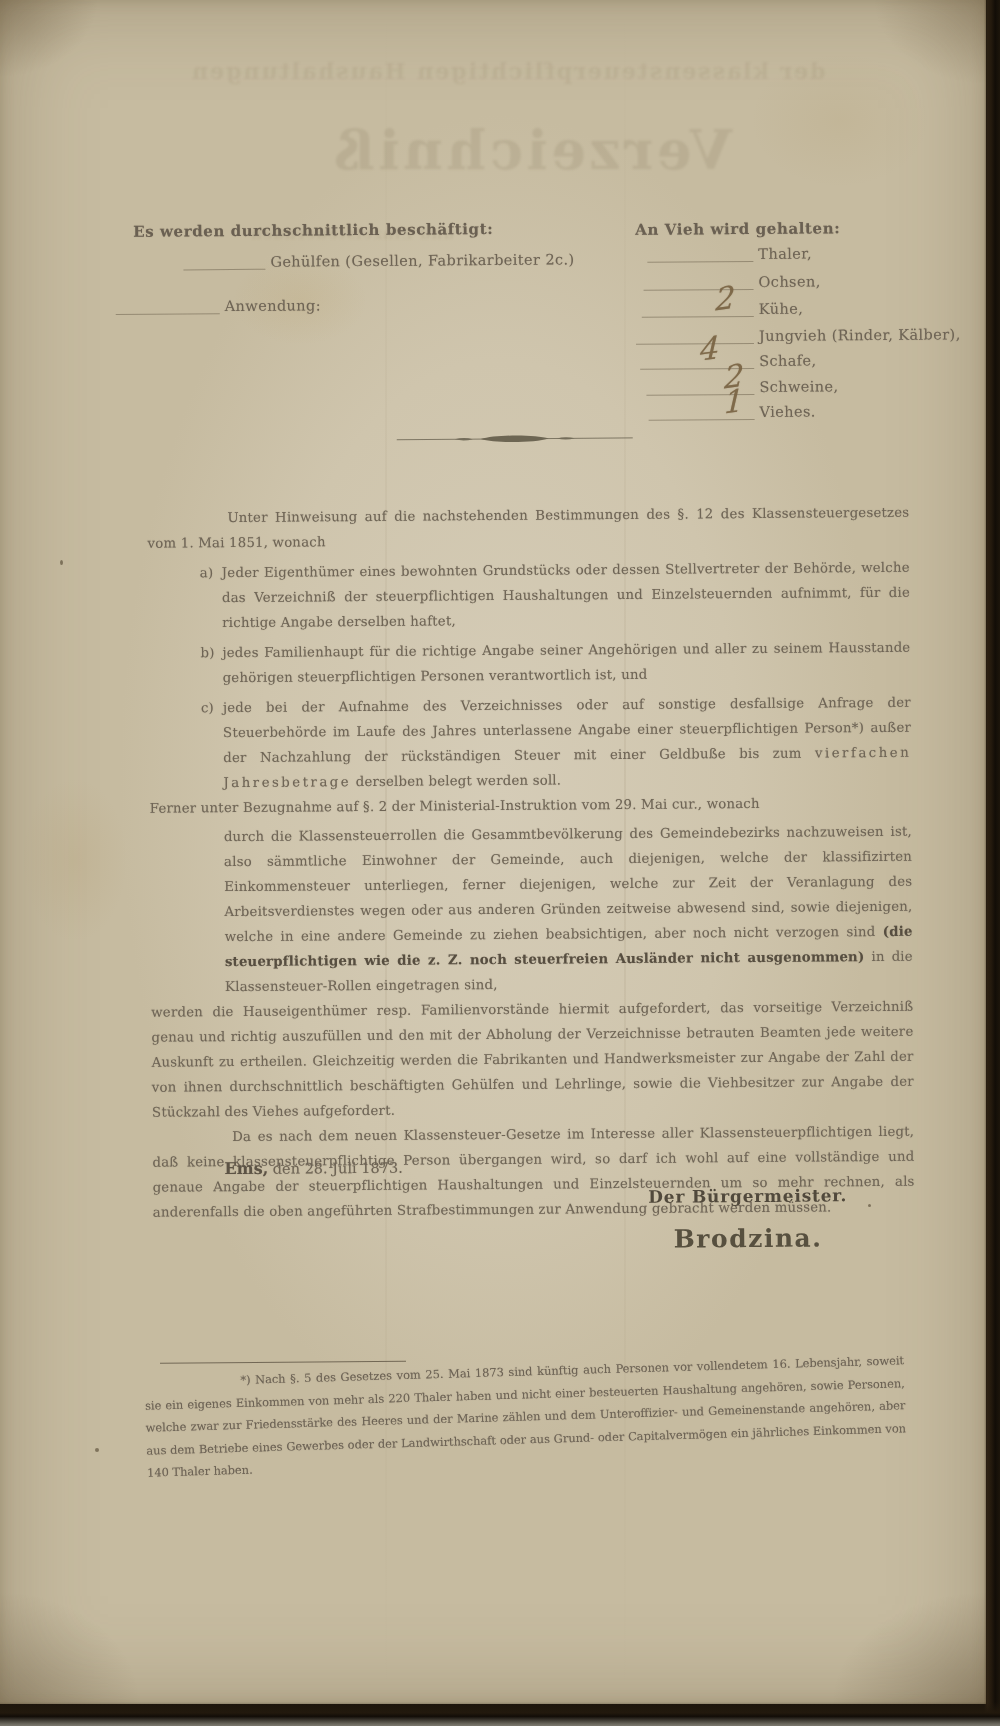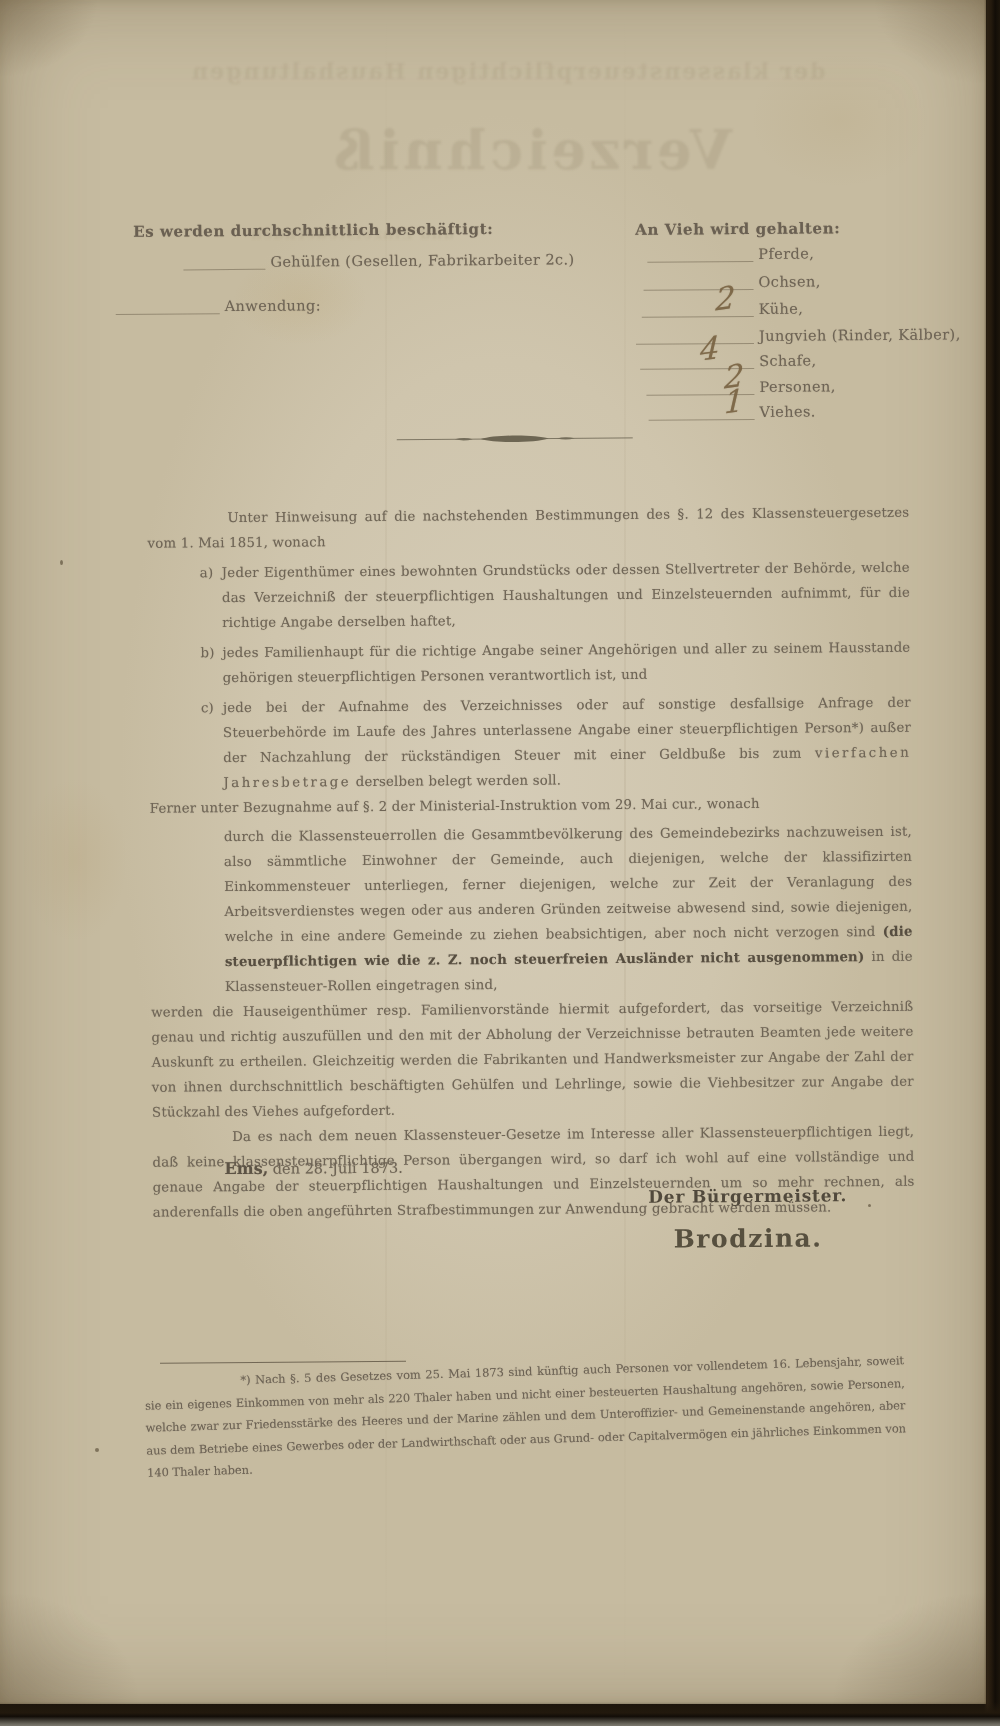--- a/index.html
+++ b/index.html
@@ -96,21 +96,21 @@
       </div>
       <div class="row" style="left:120px;top:296px">
         <span class="blank-line" style="width:104px"></span>
         <span class="row-label">Anwendung:</span>
       </div>
 
       <div class="col-heading" style="left:640px;top:222px">An Vieh wird gehalten:</div>
 
       <div class="row" style="left:652px;top:248px">
         <span class="blank-line" style="width:106px"></span>
-        <span class="row-label">Pferde,</span>
+        <span class="row-label">Thaler,</span>
       </div>
       <div class="row" style="left:648px;top:276px">
         <span class="blank-line" style="width:110px"></span>
         <span class="row-label">Ochsen,</span>
       </div>
       <div class="row" style="left:646px;top:303px">
         <span class="blank-line" style="width:112px"></span>
         <span class="hand-num" style="left:74px;top:-18px">2</span>
         <span class="row-label">Kühe,</span>
       </div>
@@ -119,21 +119,21 @@
         <span class="row-label">Jungvieh (Rinder, Kälber),</span>
       </div>
       <div class="row" style="left:644px;top:355px">
         <span class="blank-line" style="width:114px"></span>
         <span class="hand-num" style="left:60px;top:-20px">4</span>
         <span class="row-label">Schafe,</span>
       </div>
       <div class="row" style="left:650px;top:381px">
         <span class="blank-line" style="width:108px"></span>
         <span class="hand-num" style="left:78px;top:-18px">2</span>
-        <span class="row-label">Personen,</span>
+        <span class="row-label">Schweine,</span>
       </div>
       <div class="row" style="left:652px;top:406px">
         <span class="blank-line" style="width:106px"></span>
         <span class="hand-num" style="left:76px;top:-18px">1</span>
         <span class="row-label">Viehes.</span>
       </div>
 
       <svg class="divider" width="240" height="18" viewBox="0 0 240 18">
         <line x1="2" y1="9" x2="238" y2="9" stroke="#56503f" stroke-width="0.9"></line>
         <path d="M120 9 m-34 0 c 14 -4.4 54 -4.4 68 0 c -14 4.4 -54 4.4 -68 0 z" fill="#4d4635"></path>

